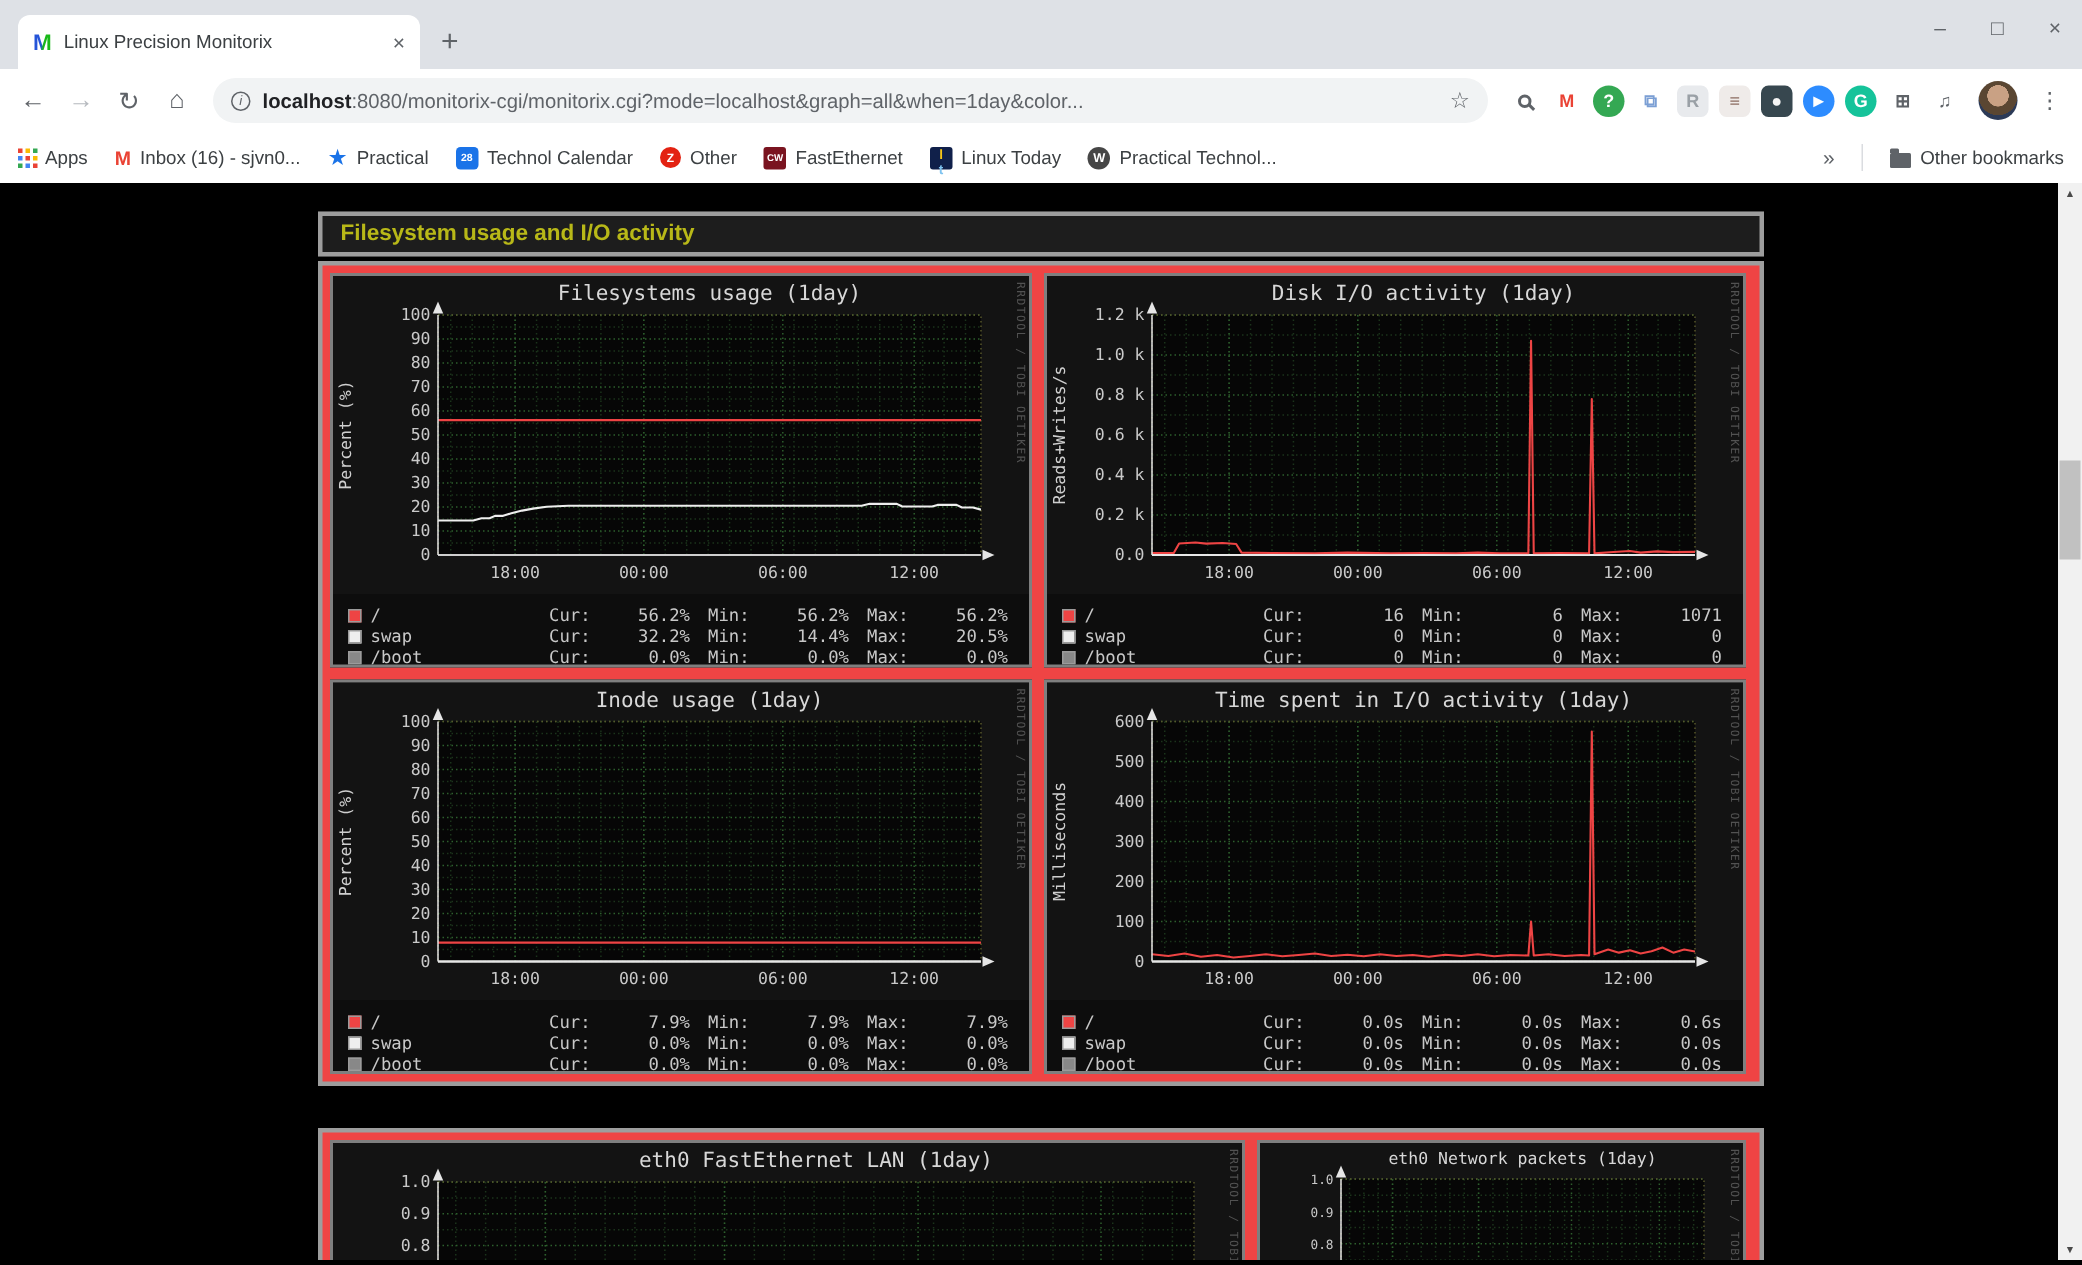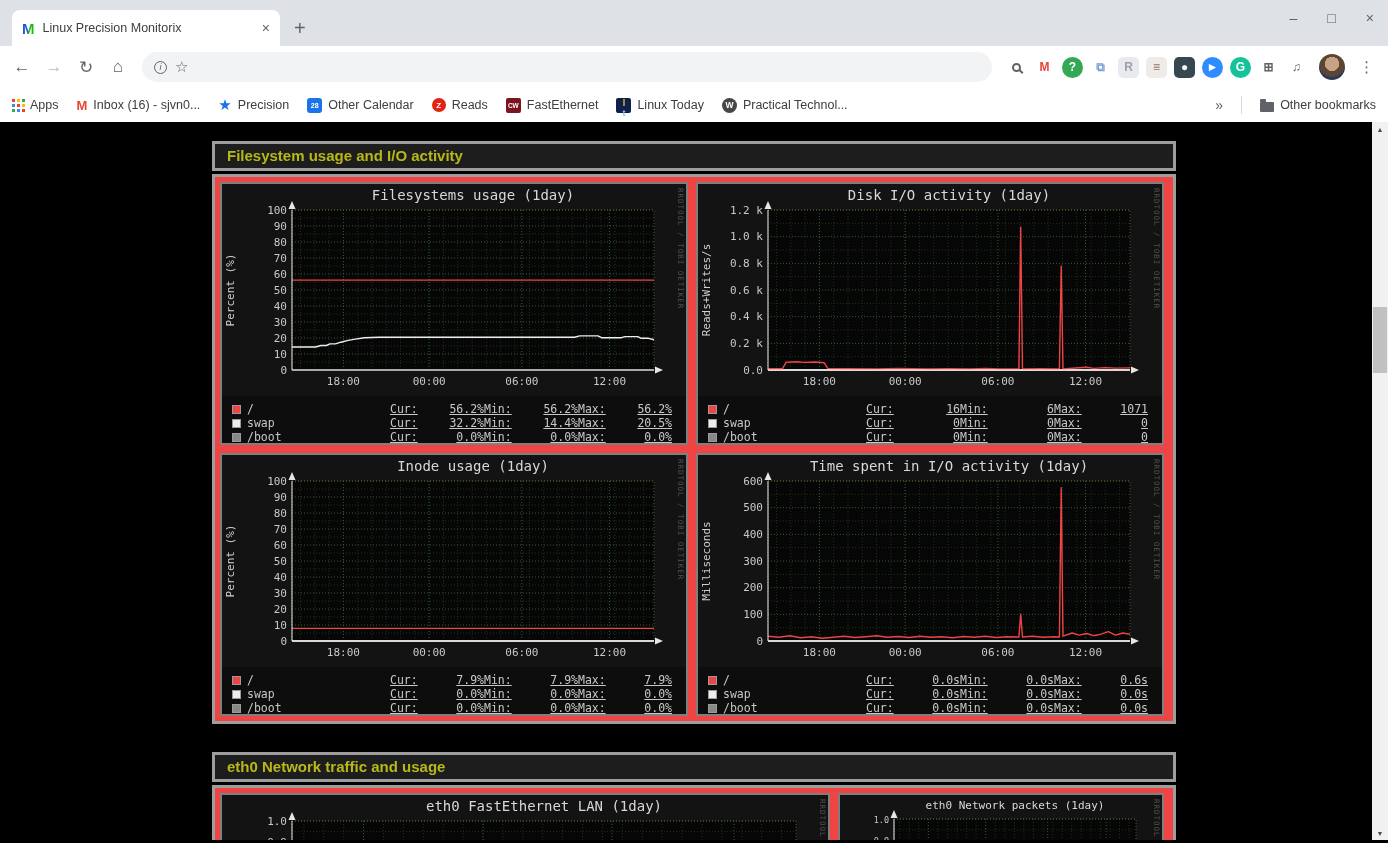--- a/index.html
+++ b/index.html
@@ -79,21 +79,21 @@
   .panel.wide  { width:610px; height:320px; }
   .panel.small { width:326px; height:320px; }
   svg.rrd text { font-family:"DejaVu Sans Mono", monospace; }
   .watermark { position:absolute; top:4px; right:1px; writing-mode:vertical-rl; font-family:"DejaVu Sans Mono",monospace;
                font-size:7.5px; letter-spacing:1px; color:#525252; }
   .legend { padding:2px 0 0 10px; font-family:"DejaVu Sans Mono", monospace; font-size:11.5px;
             line-height:14px; color:#c8c8c8; }
   .lrow { display:flex; align-items:center; }
   .sw { width:9px; height:9px; border:1px solid #9b9b9b; margin-right:6px; flex:none; }
   .lname { width:110px; }
-  .stats { display:flex; margin-left:auto; padding-right:14px;text-decoration:underline; }
+  .stats { display:flex; gap:12px; margin-left:auto; padding-right:14px; }
   .stat { display:flex; width:94px; }
   .sv { flex:1; text-align:right; }
 
   
   .scrollbar { position:absolute; top:0; right:0; bottom:0; width:16px; background:#f1f1f1; z-index:5; }
   .sb-arrow { height:14px; display:grid; place-items:center; font-size:7px; color:#4a4a4a; }
   .sb-arrow.down { position:absolute; bottom:0; left:0; right:0; }
   .sb-thumb { position:absolute; top:185px; left:1px; width:14px; height:66px; background:#c1c1c1; }
 </style>
 </head>
@@ -115,20 +115,21 @@
     </div>
   </div>
 
   <div class="toolbar">
     <span class="navbtn">←</span>
     <span class="navbtn fwd">→</span>
     <span class="navbtn">↻</span>
     <span class="navbtn">⌂</span>
     <div class="omnibox">
       <span class="info-badge">i</span>
+      <span class="url"><b>localhost</b><span>:8080/monitorix-cgi/monitorix.cgi?mode=localhost&amp;graph=all&amp;when=1day&amp;color...</span></span>
       <span class="omni-star">☆</span>
     </div>
     <div class="ext-row" id="ext-row">
         <span class="ext ">
           <span class="mag"></span>
         </span>
         <span class="ext " style="color: rgb(234, 67, 53);">M</span>
         <span class="ext circle" style="color: rgb(255, 255, 255); background: rgb(52, 168, 83);">?</span>
         <span class="ext " style="color: rgb(123, 159, 212);">⧉</span>
         <span class="ext rsq" style="color: rgb(154, 160, 166); background: rgb(232, 234, 237);">R</span>
@@ -147,29 +148,29 @@
       <div class="bm">
         <span class="ic-grid"></span>
         <span>Apps</span>
       </div>
       <div class="bm">
         <span class="ic-gmail">M</span>
         <span>Inbox (16) - sjvn0...</span>
       </div>
       <div class="bm">
         <span class="ic-star">★</span>
-        <span>Precision</span>
+        <span>Practical</span>
       </div>
       <div class="bm">
         <span class="ic-cal">28</span>
-        <span>Other Calendar</span>
+        <span>Technol Calendar</span>
       </div>
       <div class="bm">
         <span class="ic-zd">Z</span>
-        <span>Reads</span>
+        <span>Other</span>
       </div>
       <div class="bm">
         <span class="ic-cw">CW</span>
         <span>FastEthernet</span>
       </div>
       <div class="bm">
         <span class="ic-lt">l<i>t</i></span>
         <span>Linux Today</span>
       </div>
       <div class="bm">
@@ -709,21 +710,20 @@
                     <span class="stat">
                       <span>Max:</span>
                       <span class="sv">0.0s</span>
                     </span>
                   </span>
                 </div>
               </div><div class="watermark">RRDTOOL / TOBI OETIKER</div></div>
           </div>
         </div>
         <div class="section">
-          <div class="section-header"><span class="section-title">eth0 Network traffic and usage</span></div>
           <div class="charts-box">
             <div class="panel wide"><svg width="606" height="264" class="rrd">
                 <rect x="0" y="0" width="606" height="264" fill="#131313"></rect>
                 <rect x="70" y="26" width="504" height="212" fill="#060606"></rect>
                 <line x1="81.844" y1="26" x2="81.844" y2="238" stroke="#1b331b" stroke-dasharray="1,2"></line>
                 <line x1="101.752" y1="26" x2="101.752" y2="238" stroke="#1b331b" stroke-dasharray="1,2"></line>
                 <line x1="121.66" y1="26" x2="121.66" y2="238" stroke="#1b331b" stroke-dasharray="1,2"></line>
                 <line x1="141.568" y1="26" x2="141.568" y2="238" stroke="#1b331b" stroke-dasharray="1,2"></line>
                 <line x1="161.476" y1="26" x2="161.476" y2="238" stroke="#1b331b" stroke-dasharray="1,2"></line>
                 <line x1="181.38400000000001" y1="26" x2="181.38400000000001" y2="238" stroke="#1b331b" stroke-dasharray="1,2"></line>

